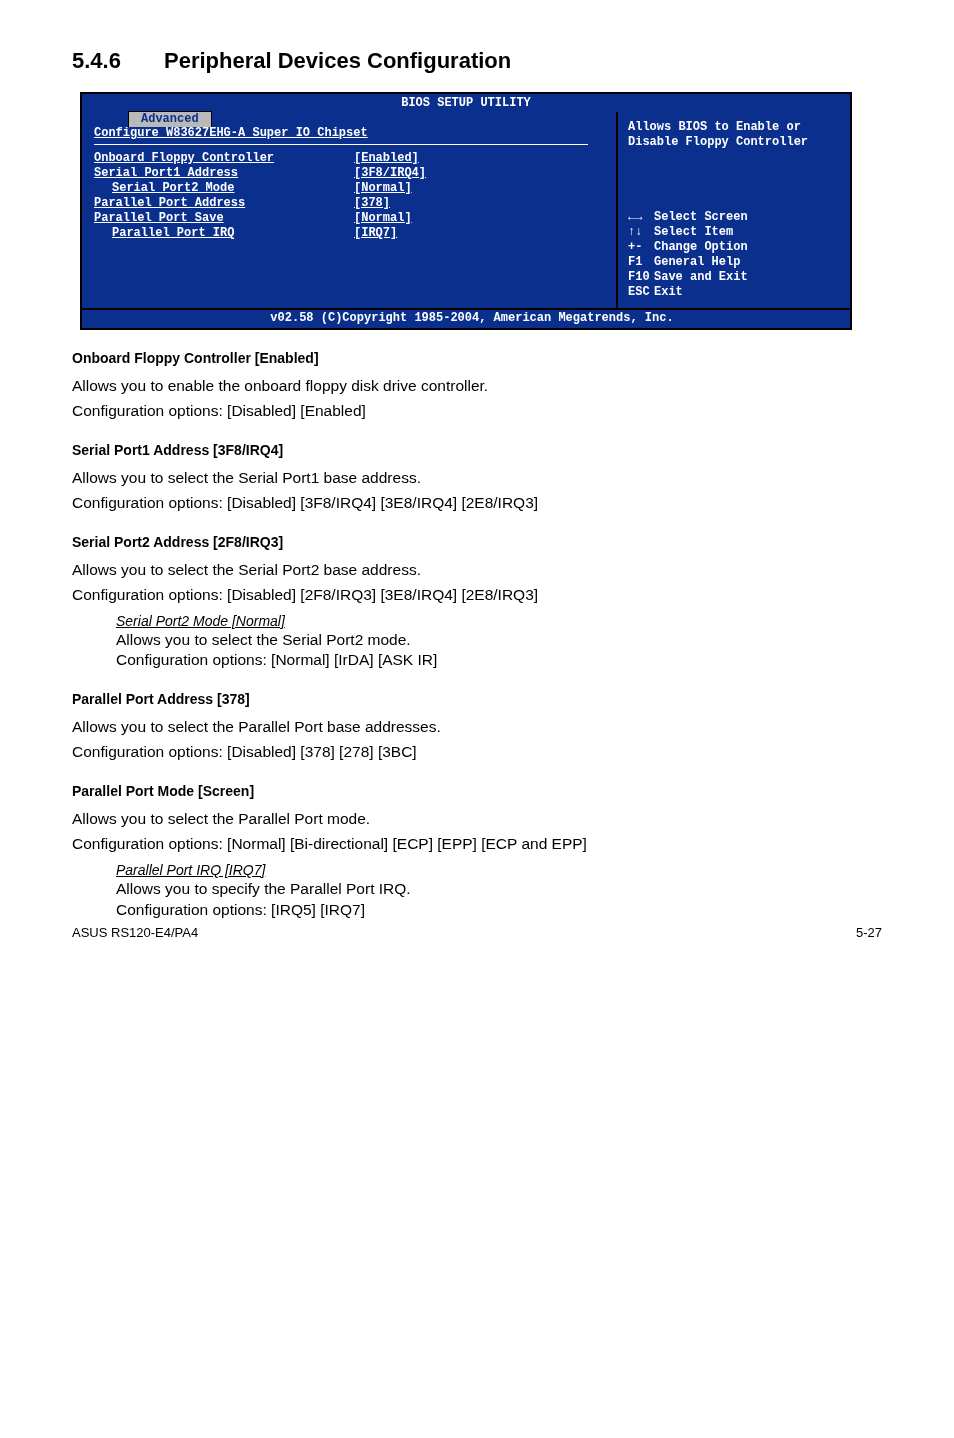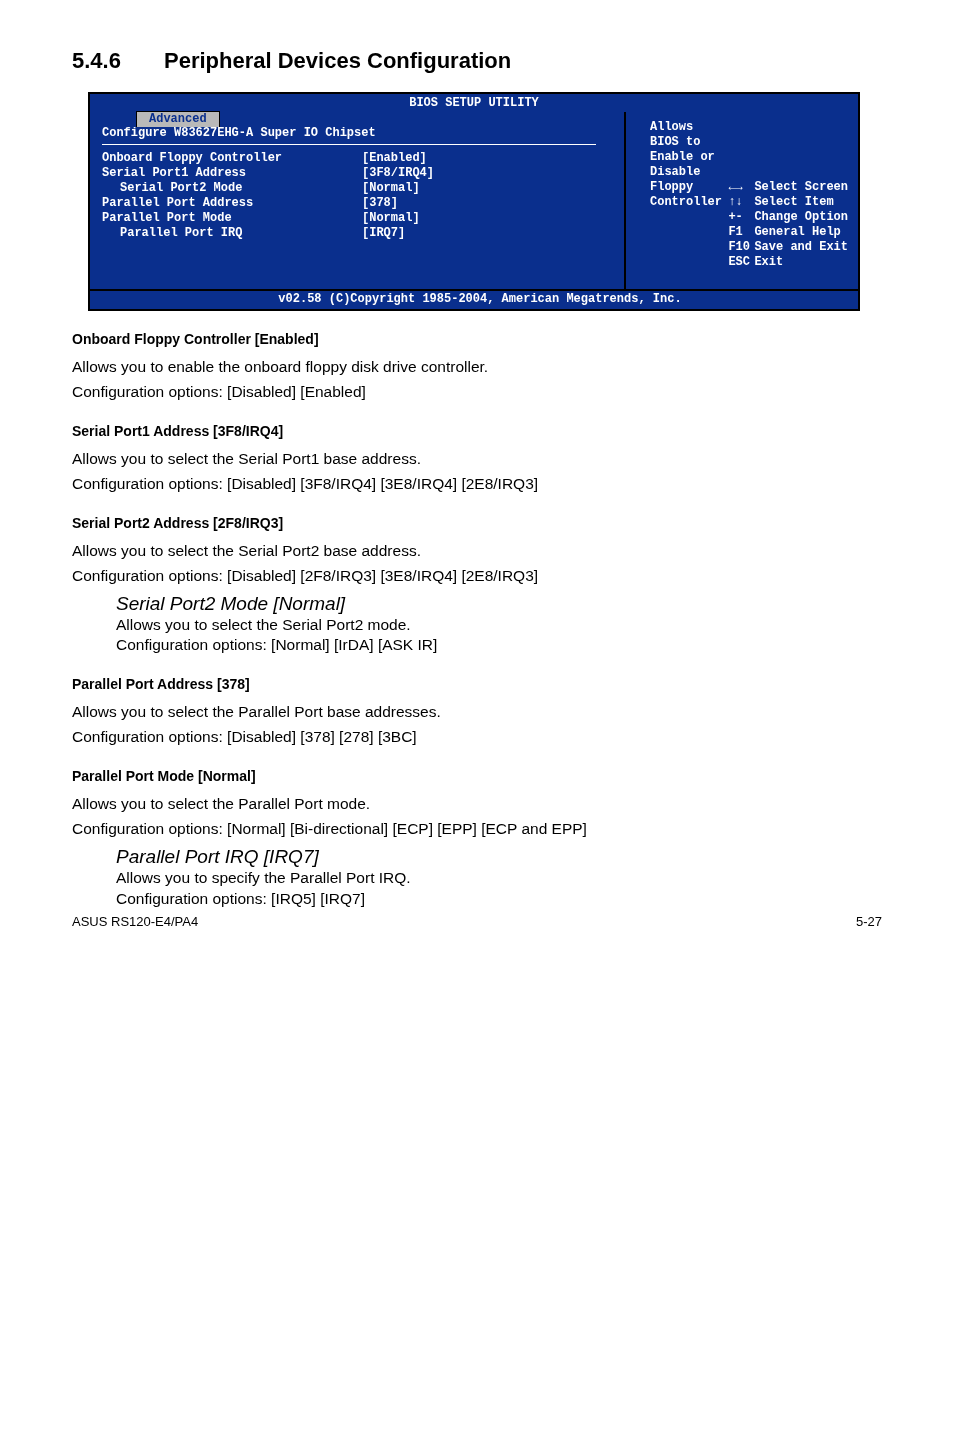--- a/index.html
+++ b/index.html
@@ -19,21 +19,21 @@
       font-weight: bold;
       margin-bottom: 18px;
     }
     h1.section-title .num {
       display: inline-block;
       width: 92px;
     }
     
     .bios-box {
       border: 2px solid #000;
-      margin: 0 0 18px 16px;
+      margin: 0 0 18px 8px;
       width: 772px;
       font-family: "Courier New", monospace;
       font-size: 12px;
       line-height: 1.25;
     }
     .bios-titlebar {
       background: #0a2f8d;
       color: #fff;
       text-align: center;
       padding: 2px 0 1px 0;
@@ -54,26 +54,28 @@
     .bios-body {
       display: flex;
       background: #0a2f8d;
       color: #fff;
     }
     .bios-left {
       flex: 1;
       background: #0a2f8d;
       border-right: 2px solid #000;
       padding: 14px 28px 48px 12px;
+      text-decoration: underline;
     }
     .bios-right {
       width: 232px;
       background: #0a2f8d;
-      padding: 8px 10px 8px 24px;
-      display: flex;
+      padding: 8px 10px 8px 10px;
+      display: flex;
+      flex-direction: column;
       justify-content: space-between;
     }
     .bios-chipset-title {
       font-weight: bold;
       margin-bottom: 3px;
     }
     .bios-hr {
       border: none;
       border-top: 1px solid #fff;
       margin-bottom: 6px;
@@ -124,21 +126,22 @@
       font-size: 15.5px;
       line-height: 1.35;
       margin-bottom: 4px;
     }
     .subitem {
       margin-left: 44px;
       margin-top: 6px;
     }
     .subitem .u {
       font-style: italic;
-      font-size: 19px;
+      text-decoration: underline;
+      font-size: 14px;
     }
     .subitem p {
       font-size: 15.5px;
       line-height: 1.35;
     }
     .page-footer {
       display: flex;
       justify-content: space-between;
       font-size: 13px;
       padding-top: 4px;
@@ -170,21 +173,21 @@
       </div>
       <div class="bios-row indent">
         <span class="lbl">Serial Port2 Mode</span>
         <span class="val">[Normal]</span>
       </div>
       <div class="bios-row">
         <span class="lbl">Parallel Port Address</span>
         <span class="val">[378]</span>
       </div>
       <div class="bios-row">
-        <span class="lbl">Parallel Port Mode</span>
+        <span class="lbl">Parallel Port Save</span>
         <span class="val">[Normal]</span>
       </div>
       <div class="bios-row indent">
         <span class="lbl">Parallel Port IRQ</span>
         <span class="val">[IRQ7]</span>
       </div>
     </div>
     <div class="bios-right">
       <div class="bios-help">Allows BIOS to Enable or Disable Floppy Controller</div>
       <div class="bios-keys">
@@ -214,21 +217,21 @@
 <div class="subitem">
   <span class="u">Serial Port2 Mode [Normal]</span>
   <p>Allows you to select the Serial Port2 mode.</p>
   <p>Configuration options: [Normal] [IrDA] [ASK IR]</p>
 </div>
 
 <h2 class="subhead">Parallel Port Address [378]</h2>
 <p class="body">Allows you to select the Parallel Port base addresses.</p>
 <p class="body">Configuration options: [Disabled] [378] [278] [3BC]</p>
 
-<h2 class="subhead">Parallel Port Mode [Normal]</h2>
+<h2 class="subhead">Parallel Port Mode [Screen]</h2>
 <p class="body">Allows you to select the Parallel Port mode.</p>
 <p class="body">Configuration options: [Normal] [Bi-directional] [ECP] [EPP] [ECP and EPP]</p>
 <div class="subitem">
   <span class="u">Parallel Port IRQ [IRQ7]</span>
   <p>Allows you to specify the Parallel Port IRQ.</p>
   <p>Configuration options: [IRQ5] [IRQ7]</p>
 </div>
 
 <div class="page-footer">
   <span>ASUS RS120-E4/PA4</span>

